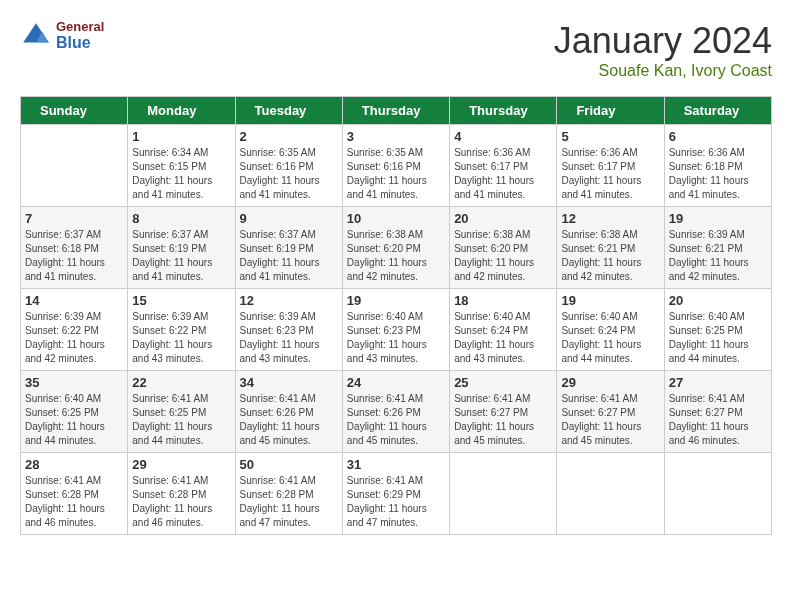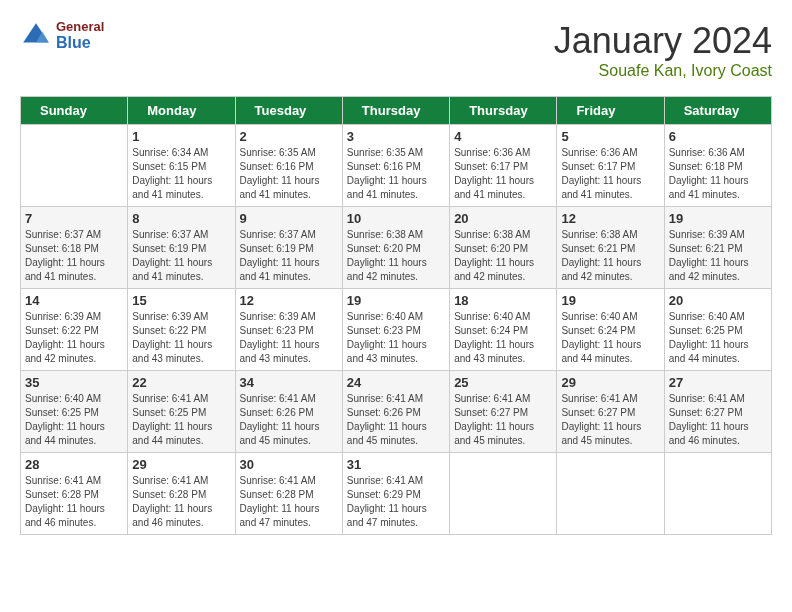--- a/index.html
+++ b/index.html
@@ -248,21 +248,21 @@
       <tr>
         <td>
           <span class="day-number">28</span>
           <div class="day-info">Sunrise: 6:41 AM<br>Sunset: 6:28 PM<br>Daylight: 11 hours and 46 minutes.</div>
         </td>
         <td>
           <span class="day-number">29</span>
           <div class="day-info">Sunrise: 6:41 AM<br>Sunset: 6:28 PM<br>Daylight: 11 hours and 46 minutes.</div>
         </td>
         <td>
-          <span class="day-number">30</span>
+          <span class="day-number">50</span>
           <div class="day-info">Sunrise: 6:41 AM<br>Sunset: 6:28 PM<br>Daylight: 11 hours and 47 minutes.</div>
         </td>
         <td>
           <span class="day-number">31</span>
           <div class="day-info">Sunrise: 6:41 AM<br>Sunset: 6:29 PM<br>Daylight: 11 hours and 47 minutes.</div>
         </td>
         <td class="empty-cell"></td>
         <td class="empty-cell"></td>
         <td class="empty-cell"></td>
       </tr>

